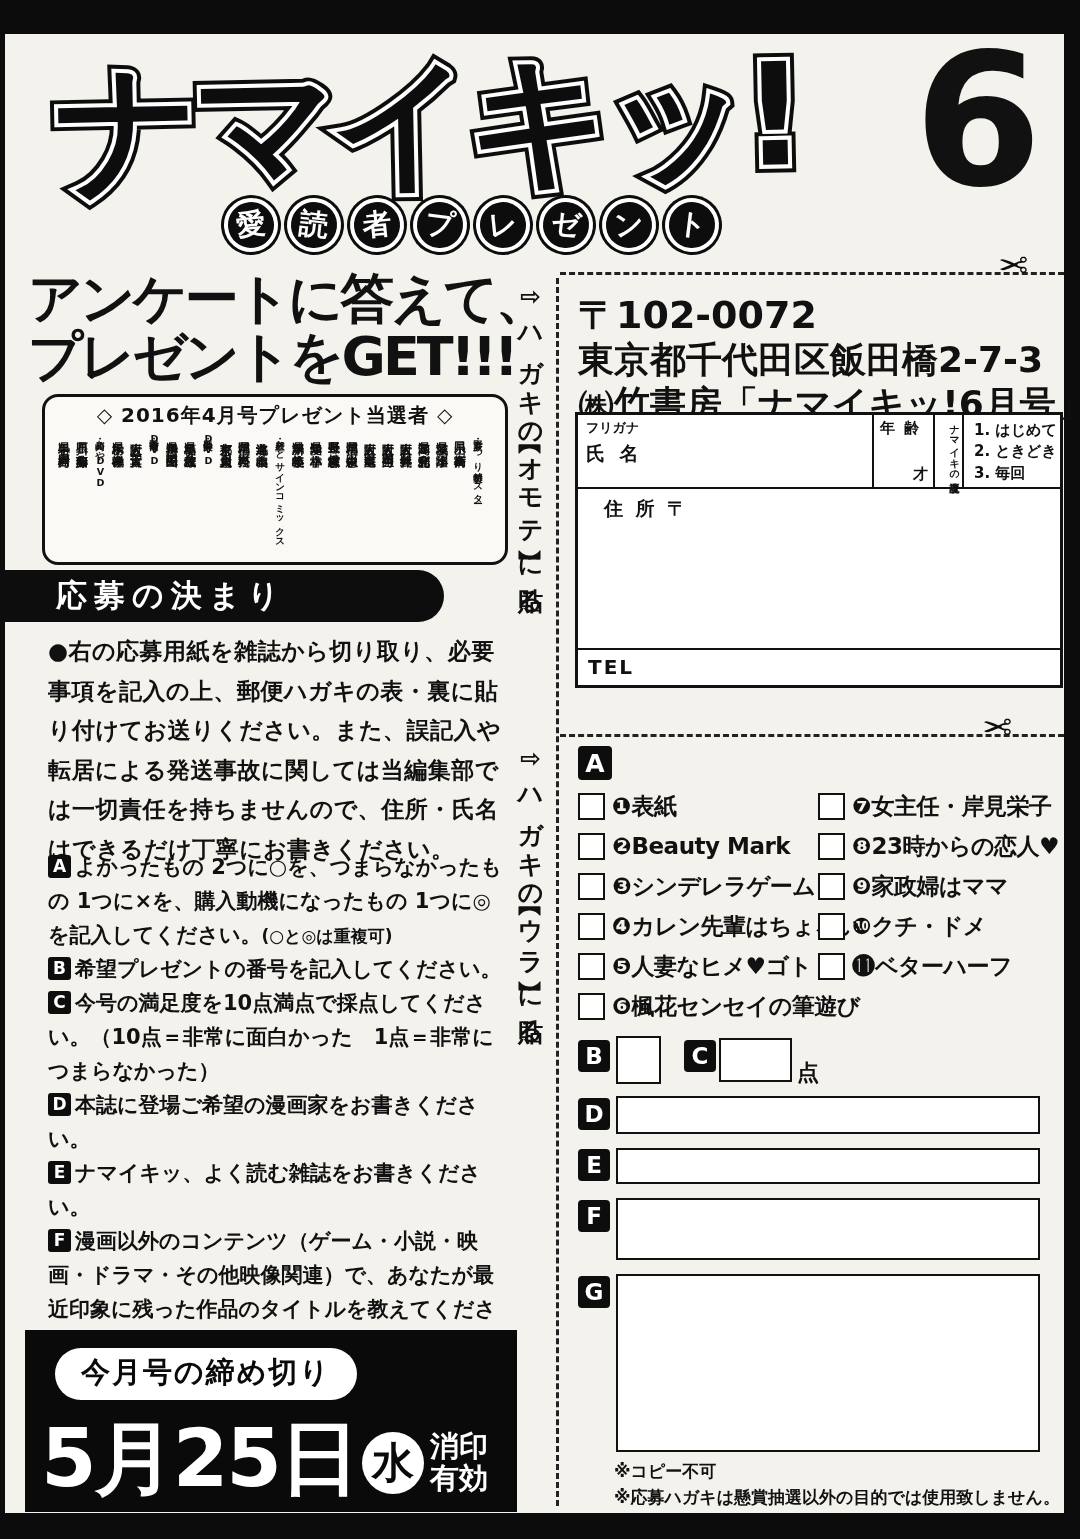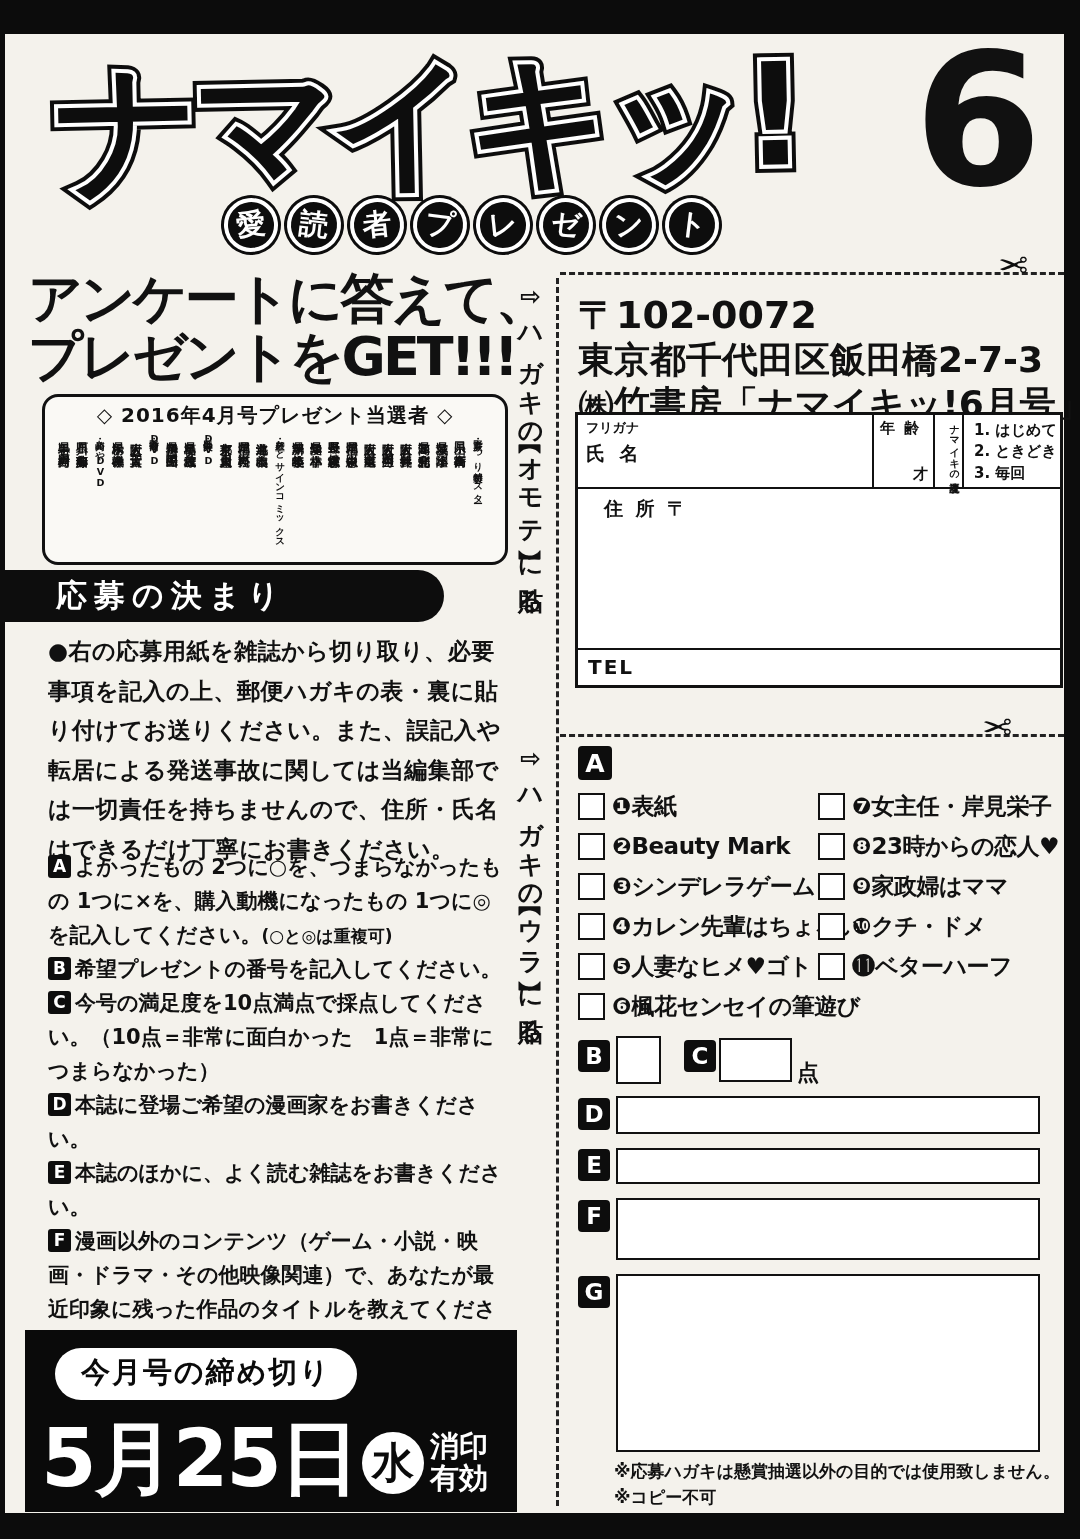--- a/index.html
+++ b/index.html
@@ -203,21 +203,21 @@
   <div class="banner banner-rules">
     <span>応募の決まり</span>
   </div>
   <div class="rules-body">●右の応募用紙を雑誌から切り取り、必要事項を記入の上、郵便ハガキの表・裏に貼り付けてお送りください。また、誤記入や転居による発送事故に関しては当編集部では一切責任を持ちませんので、住所・氏名はできるだけ丁寧にお書きください。</div>
 
   <div class="survey-items" id="survey-items">
       <p class="sv"><span class="lbl-sq">A</span><span>よかったもの </span><span class="b">2つ</span><span>に○を、つまらなかったもの </span><span class="b">1つ</span><span>に×を、購入動機になったもの </span><span class="b">1つ</span><span>に◎を記入してください。</span><span class="s">(○と◎は重複可)</span></p>
       <p class="sv"><span class="lbl-sq">B</span><span>希望プレゼントの</span><span class="b">番号</span><span>を記入してください。</span></p>
       <p class="sv"><span class="lbl-sq">C</span><span>今号の</span><span class="b">満足度</span><span>を</span><span class="b">10点満点</span><span>で採点してください。（10点＝非常に面白かった　1点＝非常につまらなかった）</span></p>
       <p class="sv"><span class="lbl-sq">D</span><span>本誌に登場ご希望の</span><span class="b">漫画家</span><span>をお書きください。</span></p>
-      <p class="sv"><span class="lbl-sq">E</span><span>本誌のほかに、</span><span class="b">よく読む雑誌</span><span>をお書きください。</span></p>
+      <p class="sv"><span class="lbl-sq">E</span><span>ナマイキッ、</span><span class="b">よく読む雑誌</span><span>をお書きください。</span></p>
       <p class="sv"><span class="lbl-sq">F</span><span>漫画以外のコンテンツ（ゲーム・小説・映画・ドラマ・その他映像関連）で、あなたが最近印象に残った作品のタイトルを教えてください。</span></p>
       <p class="sv"><span class="lbl-sq">G</span><span>本誌に対する</span><span class="b">ご意見・ご感想</span><span>などございましたら、ご自由にお書きください。</span></p>
     </div>
 
   <div class="deadline">
     <span class="dl-pill">今月号の締め切り</span>
     <div class="dl-row">
       <span class="dl-date">5月25日</span>
       <span class="dl-day">水</span>
       <span class="dl-note">
@@ -339,17 +339,17 @@
   <div class="sec-sq sq-d">D</div>
   <div class="inbox box-d"></div>
   <div class="sec-sq sq-e">E</div>
   <div class="inbox box-e"></div>
   <div class="sec-sq sq-f">F</div>
   <div class="inbox box-f"></div>
   <div class="sec-sq sq-g">G</div>
   <div class="inbox box-g"></div>
 
   <div class="notes">
+    <div>※コピー不可</div>
     <div>※応募ハガキは懸賞抽選以外の目的では使用致しません。</div>
-    <div>※コピー不可</div>
   </div>
 
 </div>
 
 </body></html>

